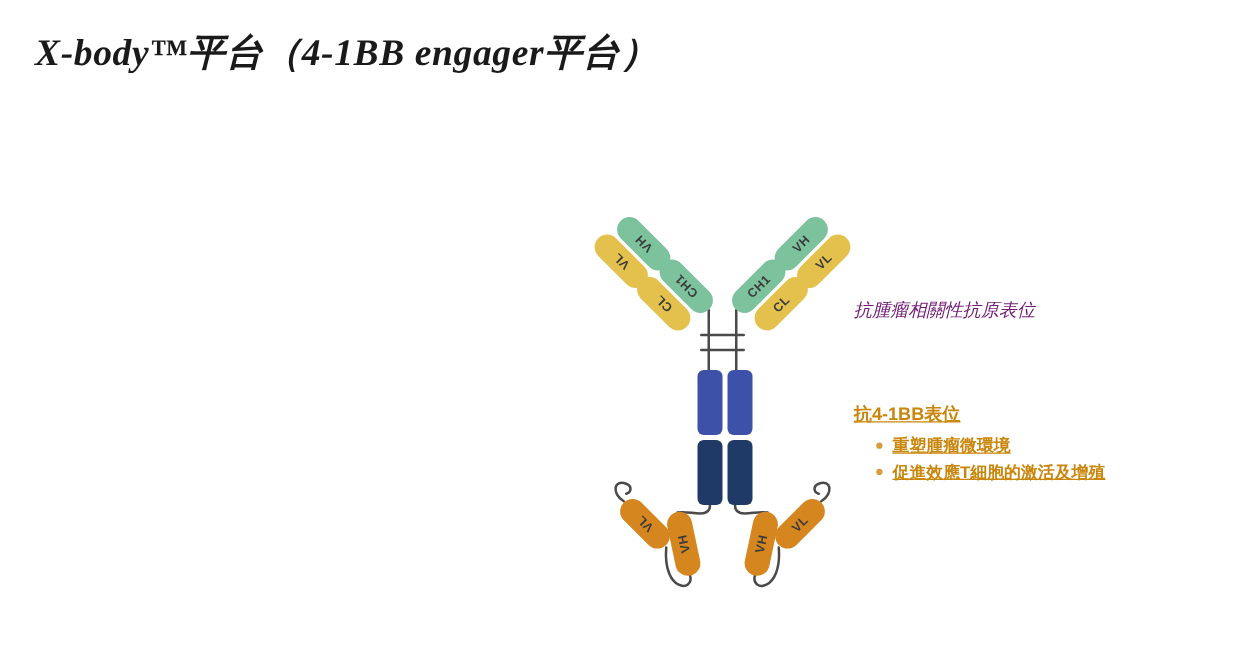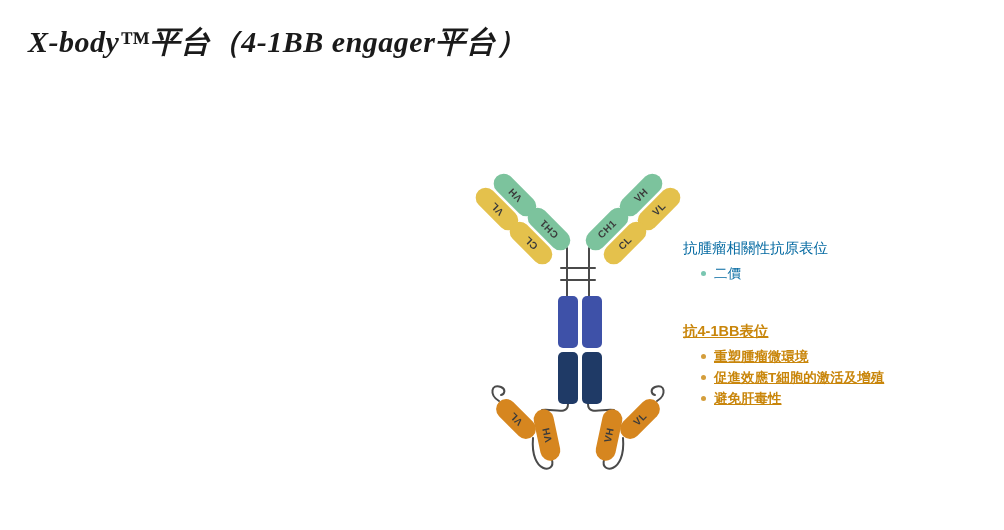--- a/index.html
+++ b/index.html
@@ -6,21 +6,21 @@
   .page{position:relative;width:992px;height:530px;background:#ffffff;overflow:hidden;font-family:"Liberation Sans",sans-serif;}
   .title{position:absolute;left:28px;top:22px;margin:0;font-family:"Liberation Serif",serif;font-style:italic;font-weight:600;font-size:30px;color:#1a1a1a;letter-spacing:.5px;}
   .diagram{position:absolute;left:440px;top:130px;width:300px;height:350px;}
   .connector{fill:none;stroke:#4a4a4a;stroke-width:2;stroke-linecap:round;}
   .domain-label{font-family:"Liberation Sans",sans-serif;font-size:10px;font-weight:700;fill:#3b3b3b;letter-spacing:.5px;}
   .annot{position:absolute;width:310px;}
   .annot-title{font-size:14.5px;margin-bottom:5px;}
   .annot ul{list-style:none;margin:0;padding:0 0 0 18px;}
   .annot li{display:flex;align-items:baseline;gap:8px;font-size:13.5px;line-height:21px;}
   .dot{width:5px;height:5px;border-radius:50%;flex:0 0 auto;opacity:.8;transform:translateY(-2px);}
-  .teal{color:#0369a1;}
+  .teal{color:#701a75;font-style:italic;}
   .teal .dot{background:#57b89e;}
   .amber{color:#c9860b;font-weight:700;}
   .amber .dot{background:#c9860b;}
   .annot.teal{left:683px;top:239px;}
   .annot.amber{left:683px;top:322px;text-decoration:underline;}
 </style>
 </head>
 <body>
 
 <div class="page">
@@ -98,38 +98,30 @@
       <g transform="translate(200,289) rotate(45)">
         <rect x="-10" y="-24" width="20" height="48" rx="10" fill="#d6861f"></rect>
         <text class="domain-label" transform="rotate(-90)" text-anchor="middle" dy="3.5">VL</text>
       </g>
     </svg>
   </div>
 
   <div class="annot teal">
     <div class="annot-title">抗腫瘤相關性抗原表位</div>
     <ul>
-      <li>
-        <span class="dot"></span>
-        <span>二價</span>
-      </li>
     </ul>
   </div>
 
   <div class="annot amber">
     <div class="annot-title">抗4-1BB表位</div>
     <ul>
       <li>
         <span class="dot"></span>
         <span>重塑腫瘤微環境</span>
       </li>
       <li>
         <span class="dot"></span>
         <span>促進效應T細胞的激活及增殖</span>
       </li>
-      <li>
-        <span class="dot"></span>
-        <span>避免肝毒性</span>
-      </li>
     </ul>
   </div>
 
 </div>
 
 </body></html>

